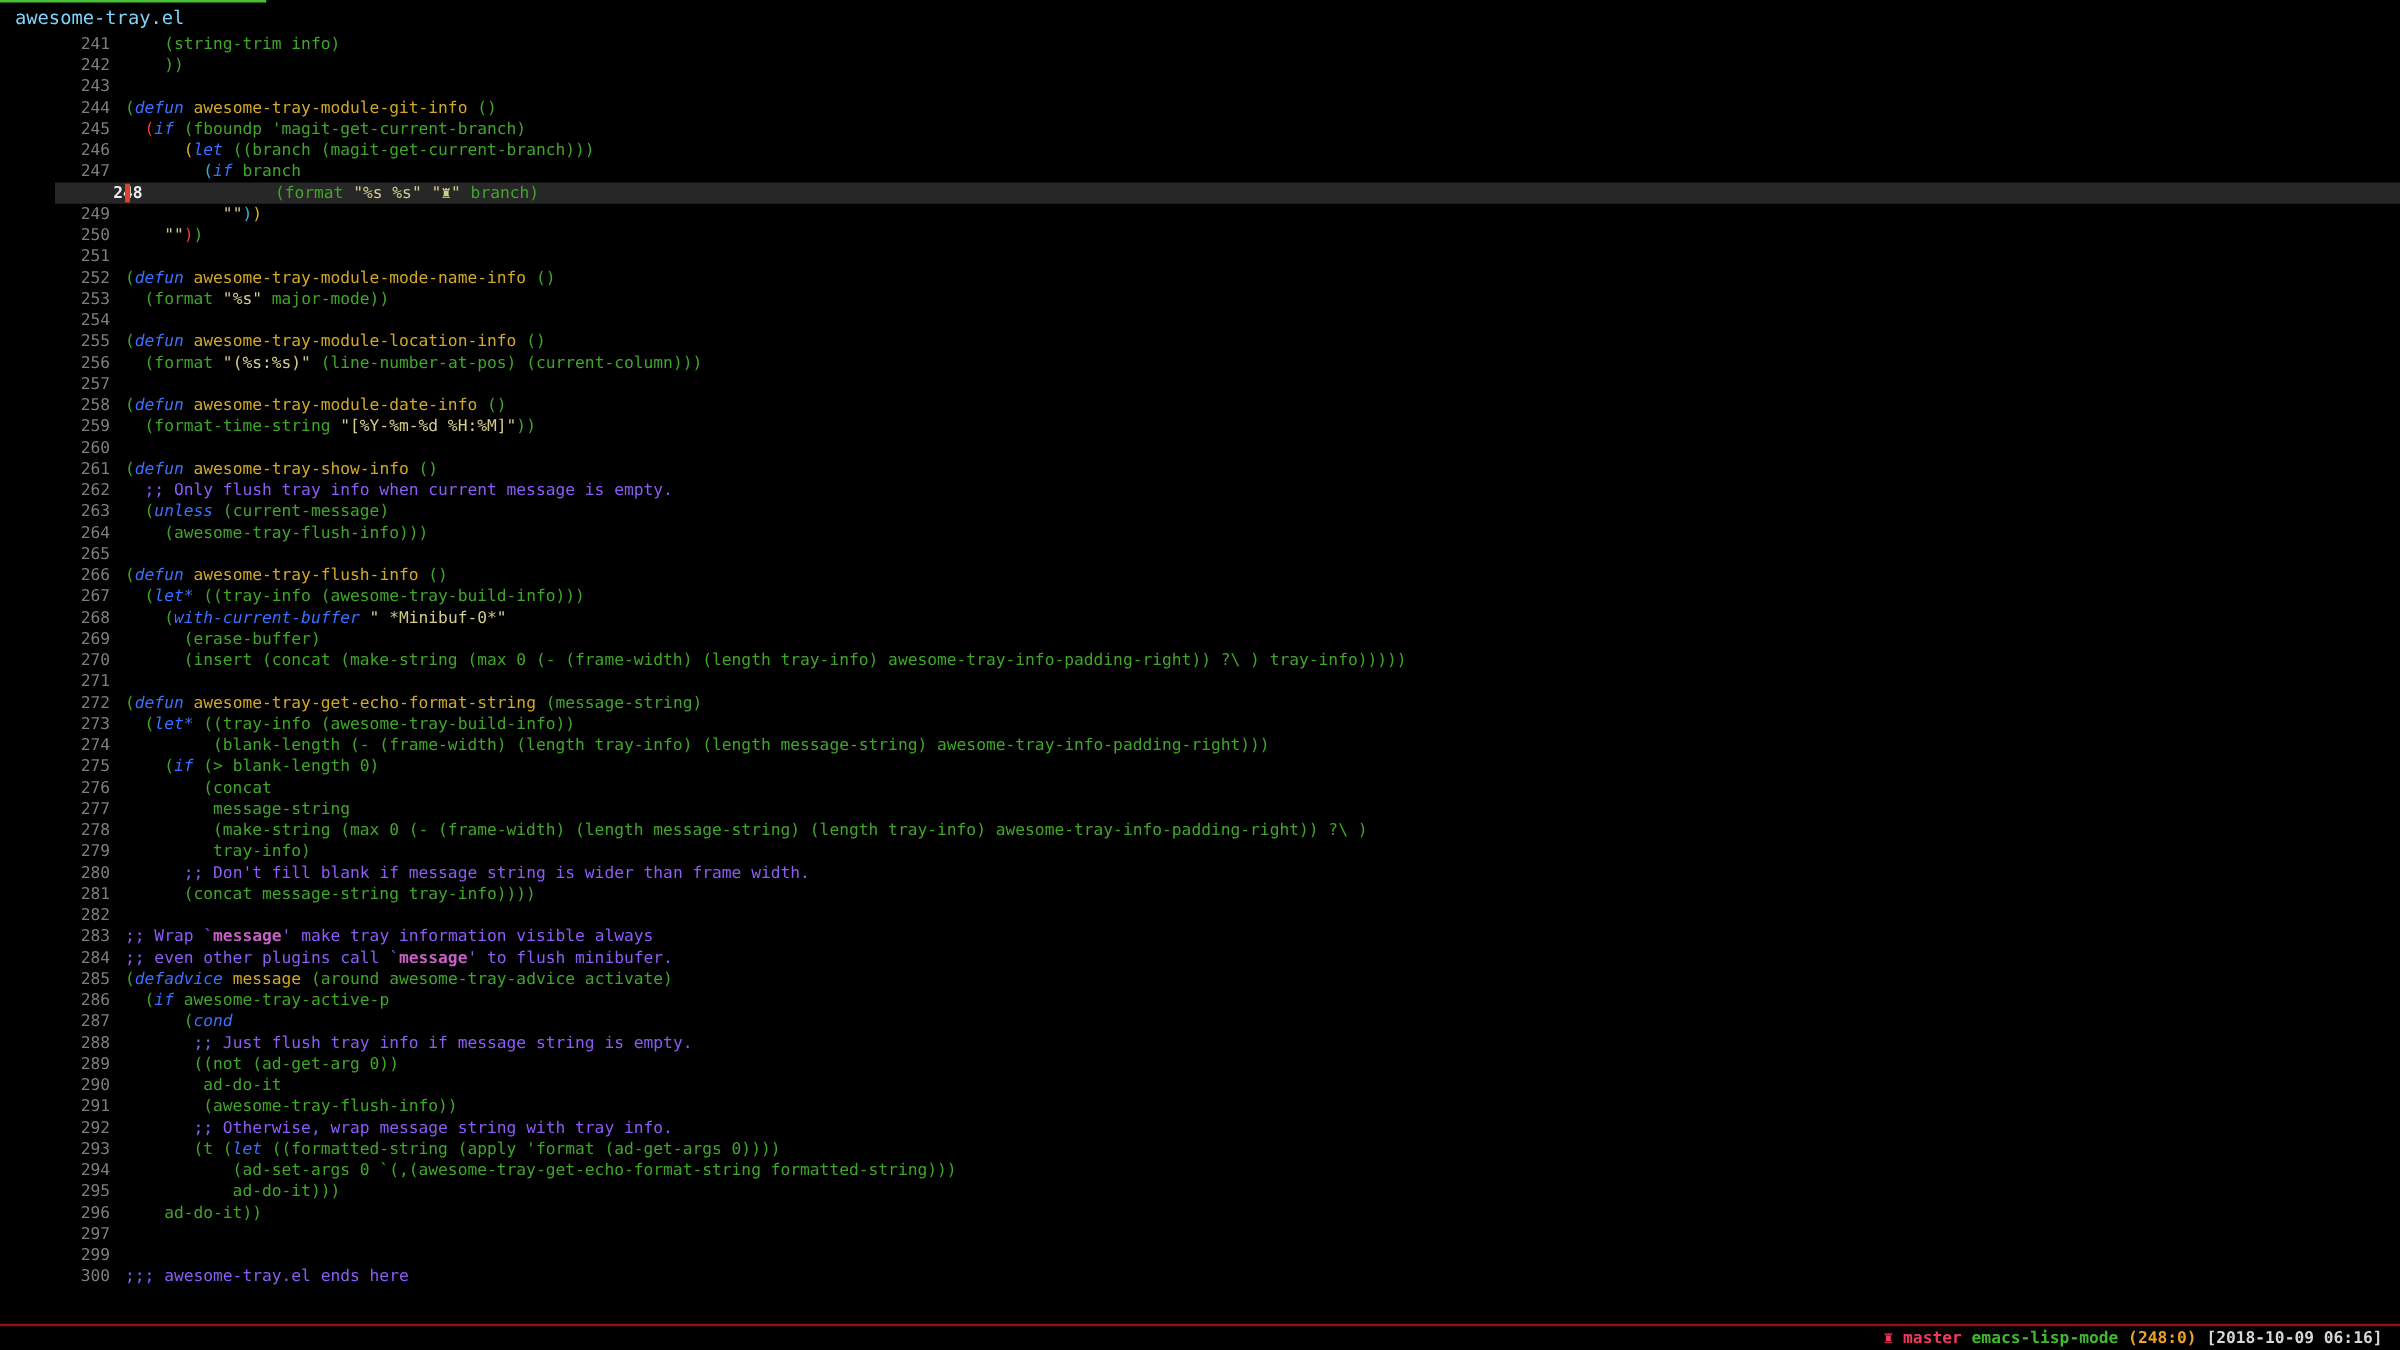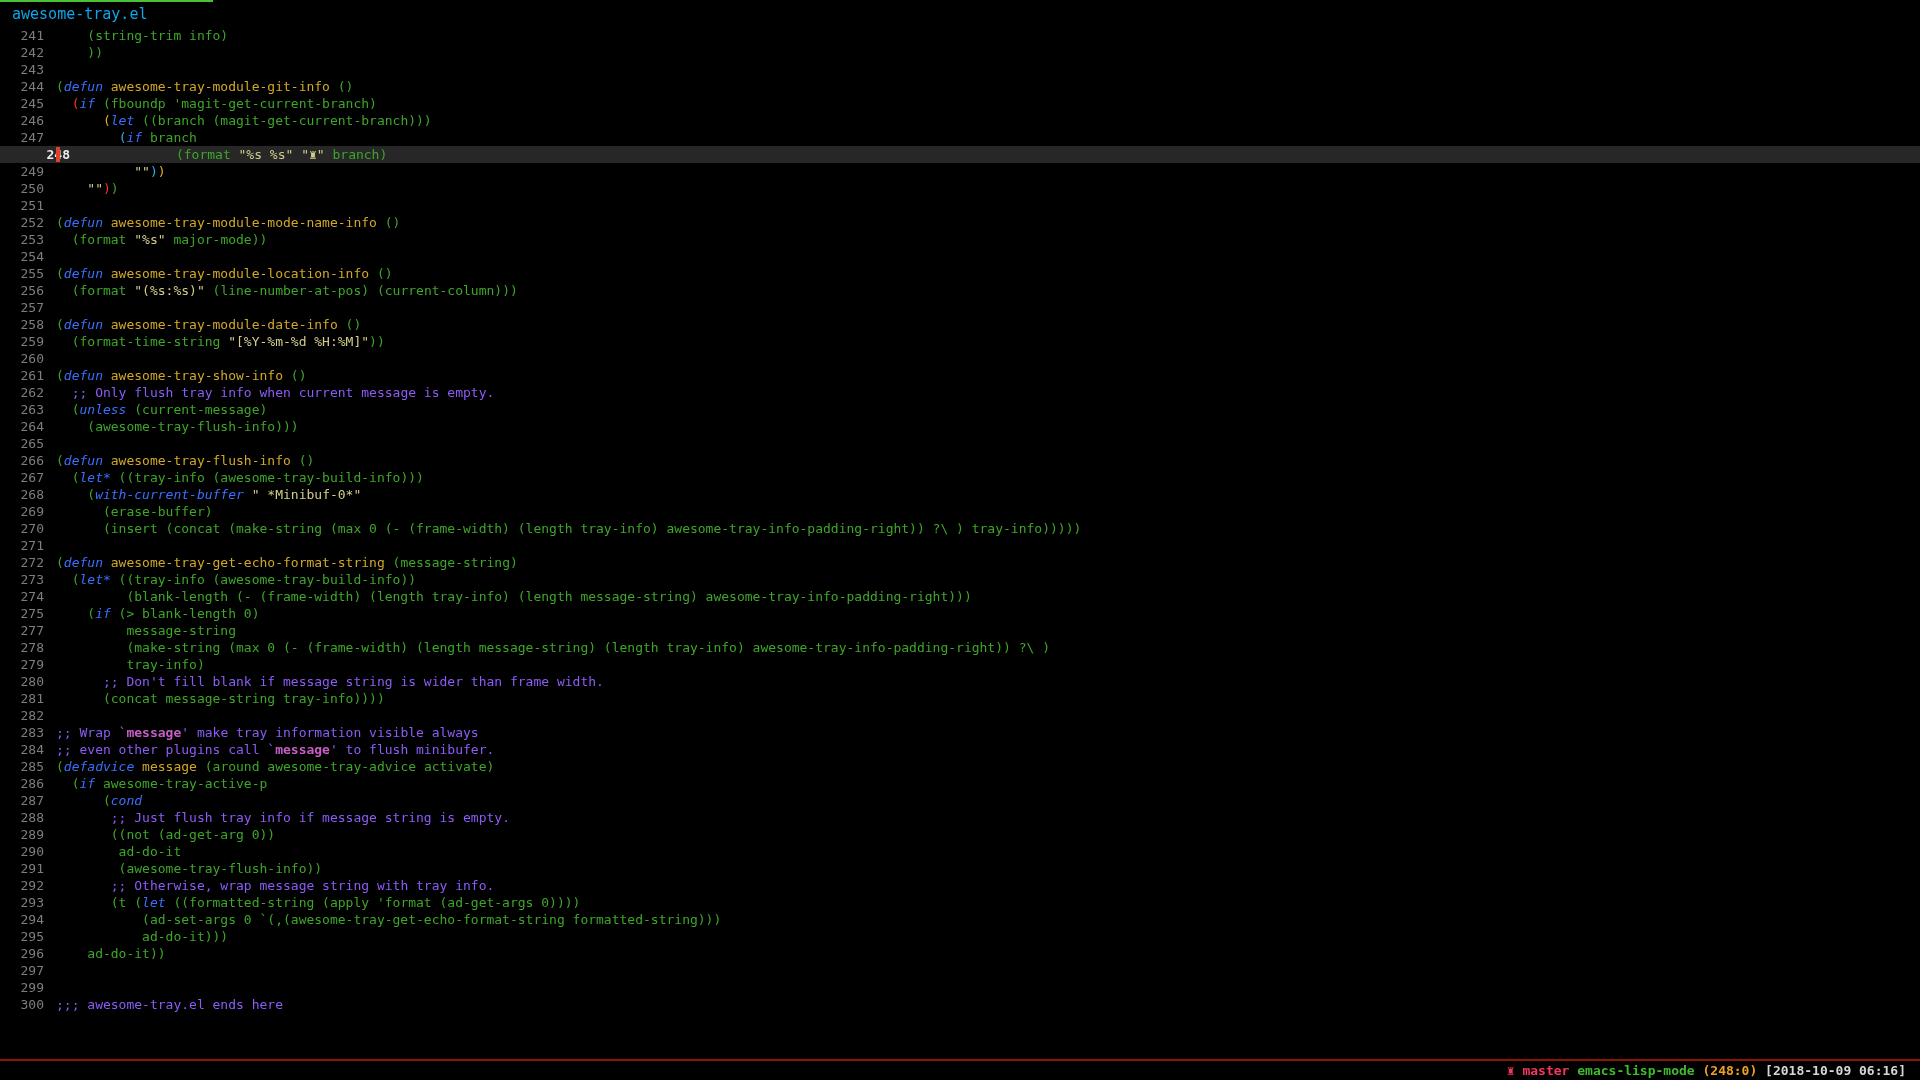--- a/index.html
+++ b/index.html
@@ -1,21 +1,21 @@
 <!DOCTYPE html>
 <html><head>
 <meta charset="utf-8">
 <style>
   html,body{margin:0;padding:0;background:#000;}
   body{width:1920px;height:1080px;overflow:hidden;font-family:"DejaVu Sans Mono","Liberation Mono",monospace;}
   .screen{position:relative;width:1920px;height:1080px;background:#000;}
   .header{height:27px;}
   .tab{display:inline-block;min-width:213px;box-sizing:border-box;border-top:2px solid #4bc135;
-       color:#0ea5e9;font-size:15px;padding:3px 14px 0 12px;}
-  .code{font-size:13px;line-height:17px;}
+       color:#7dd3fc;font-size:15px;padding:3px 14px 0 12px;}
+  .code{font-size:13px;line-height:17px;margin-left:44px;}
   .line{position:relative;height:17px;white-space:pre;}
   .line.hl{background:#272727;}
   .ln{display:inline-block;width:44px;text-align:right;color:#7e7e7e;}
   .line.hl .ln{color:#ededed;font-weight:bold;padding-left:26px;}
   .txt{padding-left:12px;}
   .cursor{position:absolute;left:56px;top:1px;width:4px;height:15px;background:#e2402a;}
   
   .d{color:#3fa62a;}            
   .k{color:#3a70ff;font-style:italic;}            
   .f{color:#d2a827;font-weight:normal;} 
@@ -65,20 +65,21 @@
       <div class="line"><span class="ln">266</span><span class="txt"><span class="d">(</span><span class="k">defun</span><span class="d"> </span><span class="f">awesome-tray-flush-info</span><span class="d"> ()</span></span></div>
       <div class="line"><span class="ln">267</span><span class="txt"><span class="d">  (</span><span class="k">let*</span><span class="d"> ((tray-info (awesome-tray-build-info)))</span></span></div>
       <div class="line"><span class="ln">268</span><span class="txt"><span class="d">    (</span><span class="k">with-current-buffer</span><span class="d"> </span><span class="s">" *Minibuf-0*"</span></span></div>
       <div class="line"><span class="ln">269</span><span class="txt"><span class="d">      (erase-buffer)</span></span></div>
       <div class="line"><span class="ln">270</span><span class="txt"><span class="d">      (insert (concat (make-string (max 0 (- (frame-width) (length tray-info) awesome-tray-info-padding-right)) ?\ ) tray-info)))))</span></span></div>
       <div class="line"><span class="ln">271</span><span class="txt"></span></div>
       <div class="line"><span class="ln">272</span><span class="txt"><span class="d">(</span><span class="k">defun</span><span class="d"> </span><span class="f">awesome-tray-get-echo-format-string</span><span class="d"> (message-string)</span></span></div>
       <div class="line"><span class="ln">273</span><span class="txt"><span class="d">  (</span><span class="k">let*</span><span class="d"> ((tray-info (awesome-tray-build-info))</span></span></div>
       <div class="line"><span class="ln">274</span><span class="txt"><span class="d">         (blank-length (- (frame-width) (length tray-info) (length message-string) awesome-tray-info-padding-right)))</span></span></div>
       <div class="line"><span class="ln">275</span><span class="txt"><span class="d">    (</span><span class="k">if</span><span class="d"> (&gt; blank-length 0)</span></span></div>
+      <div class="line"><span class="ln">276</span><span class="txt"><span class="d">        (concat</span></span></div>
       <div class="line"><span class="ln">277</span><span class="txt"><span class="d">         message-string</span></span></div>
       <div class="line"><span class="ln">278</span><span class="txt"><span class="d">         (make-string (max 0 (- (frame-width) (length message-string) (length tray-info) awesome-tray-info-padding-right)) ?\ )</span></span></div>
       <div class="line"><span class="ln">279</span><span class="txt"><span class="d">         tray-info)</span></span></div>
       <div class="line"><span class="ln">280</span><span class="txt"><span class="d">      </span><span class="c">;; Don't fill blank if message string is wider than frame width.</span></span></div>
       <div class="line"><span class="ln">281</span><span class="txt"><span class="d">      (concat message-string tray-info))))</span></span></div>
       <div class="line"><span class="ln">282</span><span class="txt"></span></div>
       <div class="line"><span class="ln">283</span><span class="txt"><span class="c">;; Wrap `</span><span class="m">message</span><span class="c">' make tray information visible always</span></span></div>
       <div class="line"><span class="ln">284</span><span class="txt"><span class="c">;; even other plugins call `</span><span class="m">message</span><span class="c">' to flush minibufer.</span></span></div>
       <div class="line"><span class="ln">285</span><span class="txt"><span class="d">(</span><span class="k">defadvice</span><span class="d"> </span><span class="f">message</span><span class="d"> (around awesome-tray-advice activate)</span></span></div>
       <div class="line"><span class="ln">286</span><span class="txt"><span class="d">  (</span><span class="k">if</span><span class="d"> awesome-tray-active-p</span></span></div>

